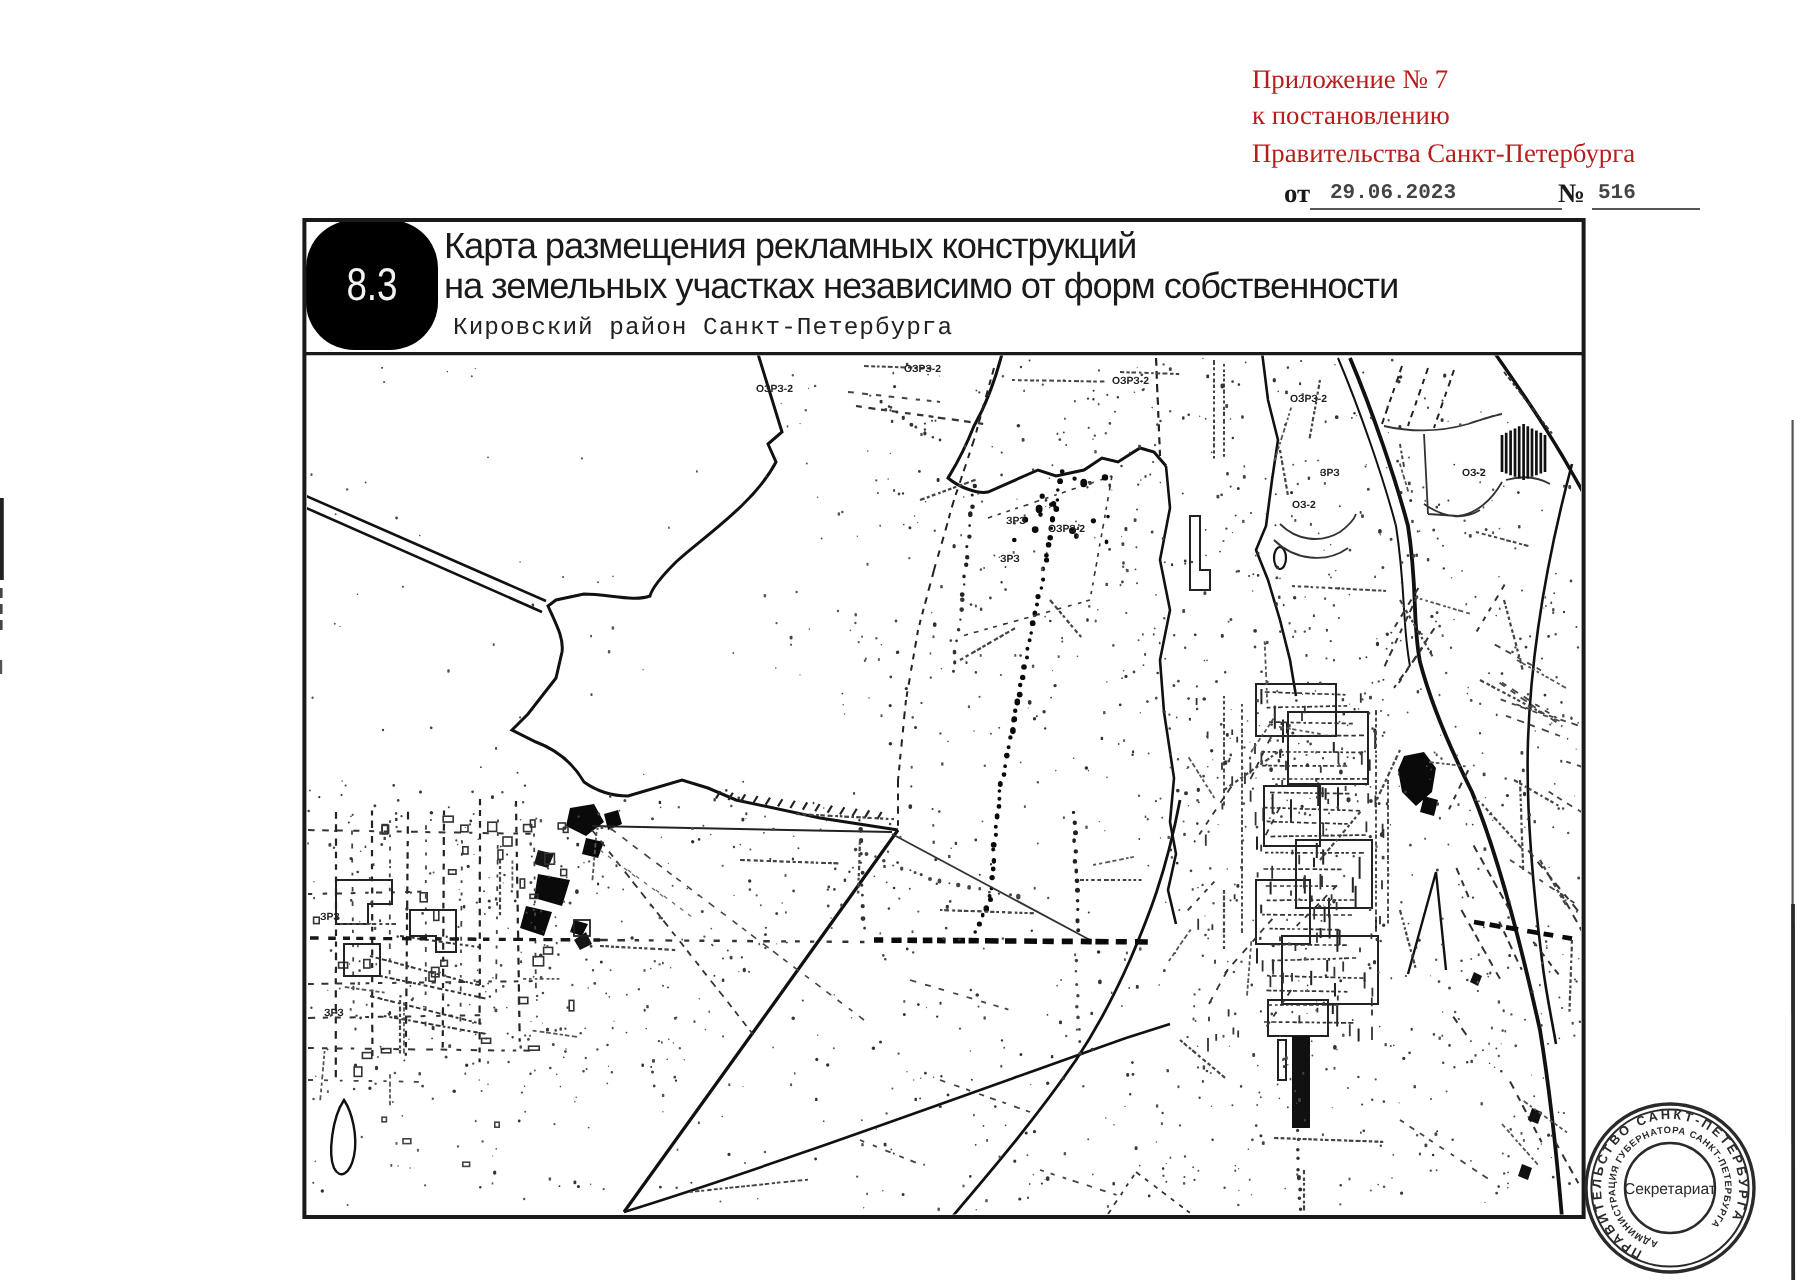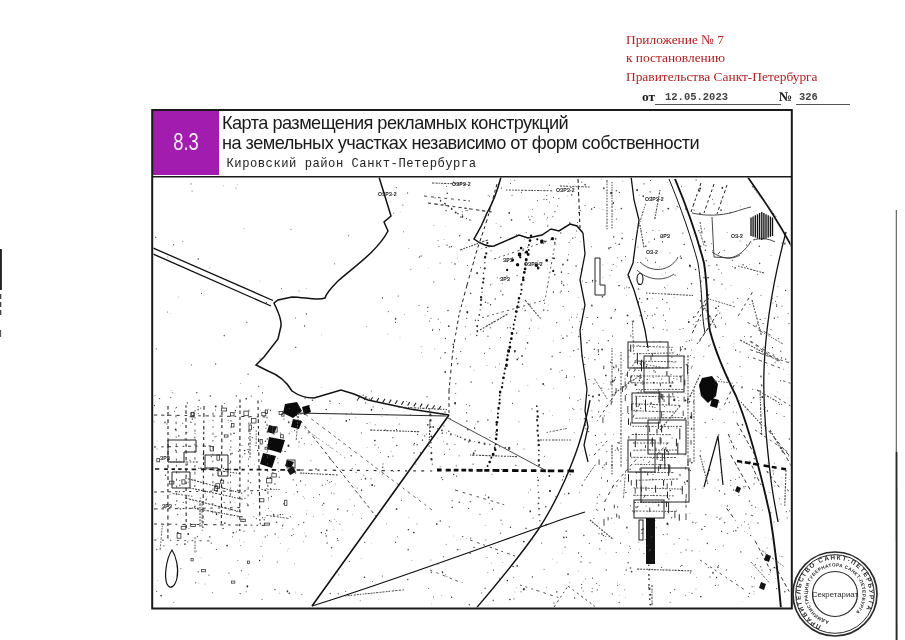--- a/index.html
+++ b/index.html
@@ -1,31 +1,31 @@
 <!DOCTYPE html>
 <html><head><meta charset="utf-8">
 <style>
 html,body{margin:0;padding:0;background:#fff;width:905px;height:640px;overflow:hidden;}
 body{position:relative;font-family:"Liberation Sans",sans-serif;will-change:transform;}
 .ref{position:absolute;left:626px;top:30.6px;font-family:"Liberation Serif",serif;font-size:13.4px;line-height:18.5px;color:#b91c1c;white-space:nowrap;}
 .refline4{position:absolute;left:642px;top:88.7px;height:16px;font-family:"Liberation Serif",serif;font-size:13.4px;color:#1a1a1a;font-weight:bold;}
 .ul{position:absolute;top:0;height:15px;border-bottom:1.3px solid #555;font-family:"Liberation Mono",monospace;font-size:10.5px;color:#444;line-height:17px;box-sizing:content-box;}
 .hdr{position:absolute;left:152px;top:109px;width:640px;height:68px;border:1.8px solid #111;box-sizing:border-box;background:#fff;}
-.num{position:absolute;left:-0.5px;top:-0.5px;width:66px;height:65.5px;background:#a21caf;color:#f2f2f2;display:flex;align-items:center;justify-content:center;font-size:23px;}
+.num{position:absolute;left:-0.5px;top:-0.5px;width:66px;height:65.5px;background:#000000;color:#f2f2f2;display:flex;align-items:center;justify-content:center;font-size:23px;border-radius:24px;}
 .num span{transform:scaleX(0.8);}
 .titles{position:absolute;left:69px;top:4.2px;color:#1a1a1a;}
 .t1{font-size:18.2px;line-height:19.7px;letter-spacing:-0.55px;}
 .t2{font-size:12.2px;letter-spacing:0.5px;margin-top:3px;margin-left:4.5px;color:#222;font-family:Liberation Mono, monospace;}
 svg.map{position:absolute;left:0;top:0;}
 </style></head>
 <body>
 
 <div class="ref">Приложение № 7<br>к постановлению<br>Правительства Санкт-Петербурга</div>
 
-<div class="refline4">от<span class="ul" style="left:13px;width:116px;padding-left:10px;">12.05.2023</span><span style="position:absolute;left:137px;top:0;">№</span><span class="ul" style="left:154px;width:51px;padding-left:3px;">326</span></div>
+<div class="refline4">от<span class="ul" style="left:13px;width:116px;padding-left:10px;">29.06.2023</span><span style="position:absolute;left:137px;top:0;">№</span><span class="ul" style="left:154px;width:51px;padding-left:3px;">516</span></div>
 
 <div class="hdr">
 
 <div class="num">
       <span>8.3</span>
     </div>
 
 <div class="titles">
       <div class="t1">Карта размещения рекламных конструкций<br>на земельных участках независимо от форм собственности</div>
       <div class="t2">Кировский район Санкт-Петербурга</div>

